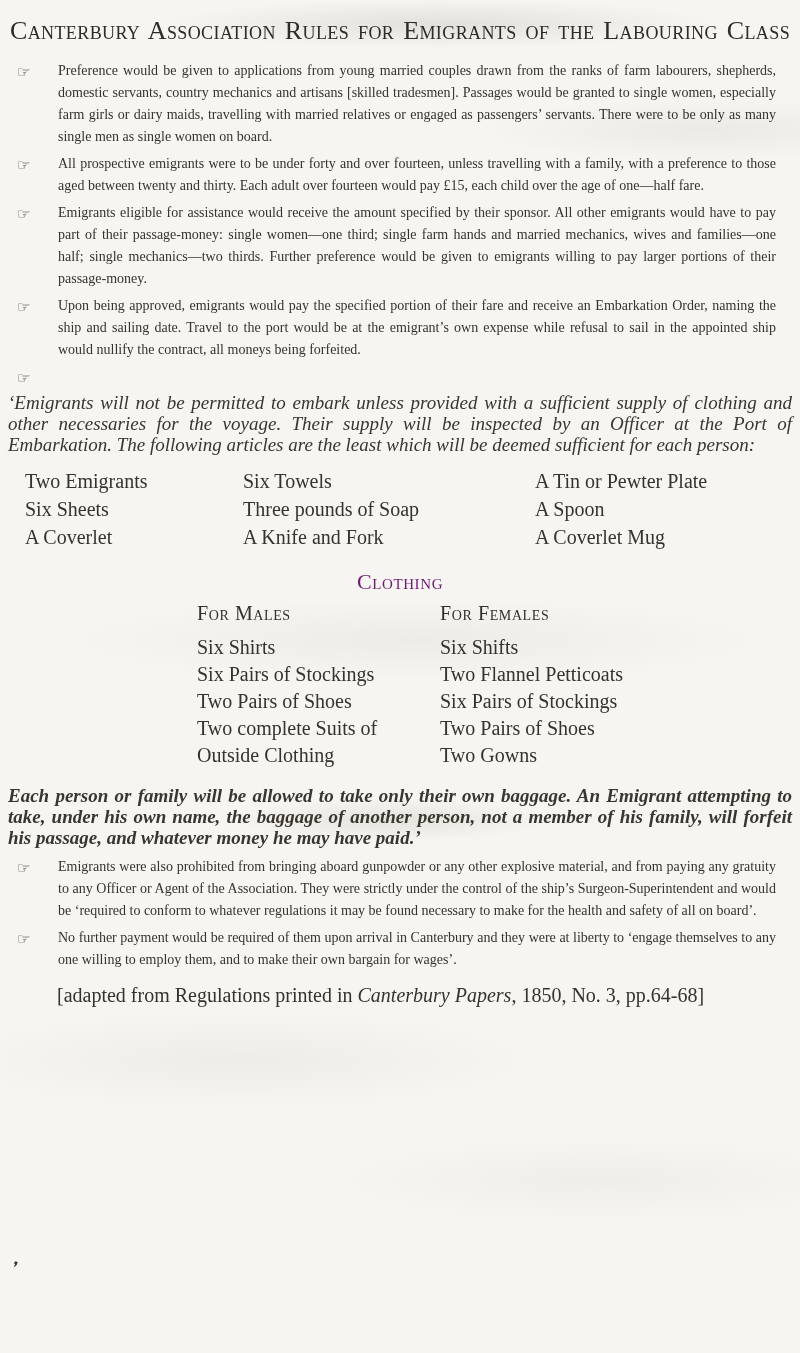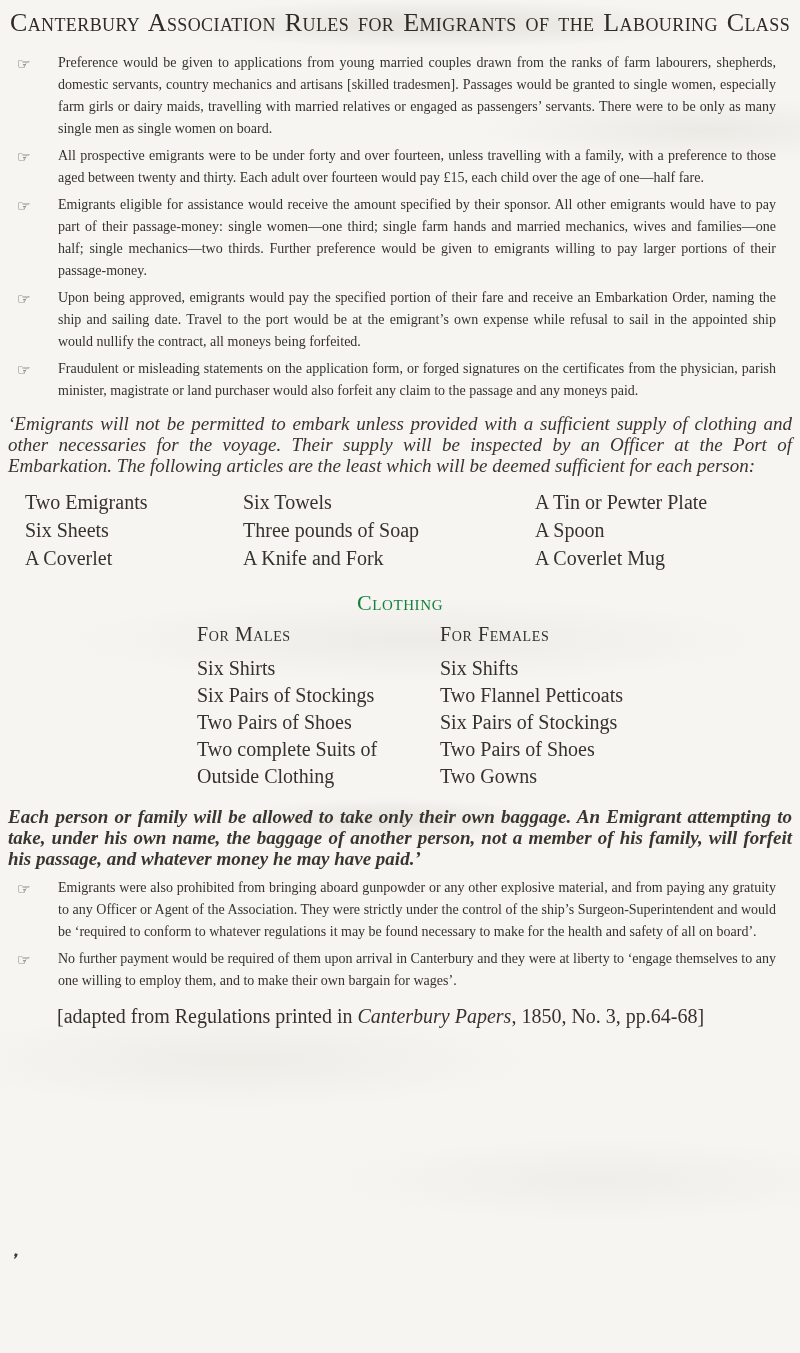--- a/index.html
+++ b/index.html
@@ -13,21 +13,21 @@
       radial-gradient(ellipse 500px 60px at 52% 640px, rgba(190,188,180,.16), transparent 70%),
       radial-gradient(ellipse 240px 34px at 49% 820px, rgba(178,176,168,.26), transparent 65%),
       radial-gradient(ellipse 420px 70px at 30% 1060px, rgba(190,188,180,.15), transparent 70%),
       radial-gradient(ellipse 380px 60px at 75% 1180px, rgba(190,188,180,.13), transparent 70%);
     font-family: "Liberation Serif", serif;
     color: #36322c;
   }
   .page { position: relative; width: 800px; height: 1353px; }
 
   .title {
-    margin: 0; padding-top: 8px;
+    margin: 8px; padding-top: 8px;
     font-size: 26px; font-weight: normal;
     font-variant: small-caps;
     letter-spacing: 0.4px; word-spacing: 2px;
     text-align: center; white-space: nowrap;
     color: #2f2b26;
   }
 
   .rules { margin-top: 14px; }
   .rules.bottom { margin-top: 8px; }
   .rule { display: flex; align-items: flex-start; }
@@ -53,21 +53,21 @@
 
   .supplies { display: flex; margin: 12px 0 0 25px; }
   .s-col { font-size: 20px; line-height: 28px; }
   .s-col1 { width: 218px; }
   .s-col2 { width: 292px; }
 
   .clothing-title {
     margin: 18px 0 0 0;
     font-size: 22px; font-weight: normal;
     font-variant: small-caps; letter-spacing: 0.6px;
-    text-align: center; color: #15803d;
+    text-align: center; color: #701a75;
   }
   .clothing-cols { display: flex; margin: 5px 0 0 197px; }
   .c-col { font-size: 20px; line-height: 27px; }
   .c-col.males { width: 243px; padding-right: 18px; box-sizing: border-box; }
   .c-head {
     margin: 0 0 7px 0;
     font-size: 20px; font-weight: normal;
     font-variant: small-caps; letter-spacing: 0.6px;
     color: #33302a;
   }
@@ -103,21 +103,20 @@
     <div class="rule">
       <span class="manicule">☞</span>
       <p class="rule-text">Emigrants eligible for assistance would receive the amount specified by their sponsor. All other emigrants would have to pay part of their passage-money: single women—one third; single farm hands and married mechanics, wives and families—one half; single mechanics—two thirds. Further preference would be given to emigrants willing to pay larger portions of their passage-money.</p>
     </div>
     <div class="rule">
       <span class="manicule">☞</span>
       <p class="rule-text">Upon being approved, emigrants would pay the specified portion of their fare and receive an Embarkation Order, naming the ship and sailing date. Travel to the port would be at the emigrant’s own expense while refusal to sail in the appointed ship would nullify the contract, all moneys being forfeited.</p>
     </div>
     <div class="rule">
       <span class="manicule">☞</span>
-      <p class="rule-text">Fraudulent or misleading statements on the application form, or forged signatures on the certificates from the physician, parish minister, magistrate or land purchaser would also forfeit any claim to the passage and any moneys paid.</p>
     </div>
   </section>
 
   <p class="quote">‘Emigrants will not be permitted to embark unless provided with a sufficient supply of clothing and other necessaries for the voyage. Their supply will be inspected by an Officer at the Port of Embarkation. The following articles are the least which will be deemed sufficient for each person:</p>
 
   <div class="supplies">
     <div class="s-col s-col1">
       <div class="s-item">Two Emigrants</div>
       <div class="s-item">Six Sheets</div>
       <div class="s-item">A Coverlet</div>

